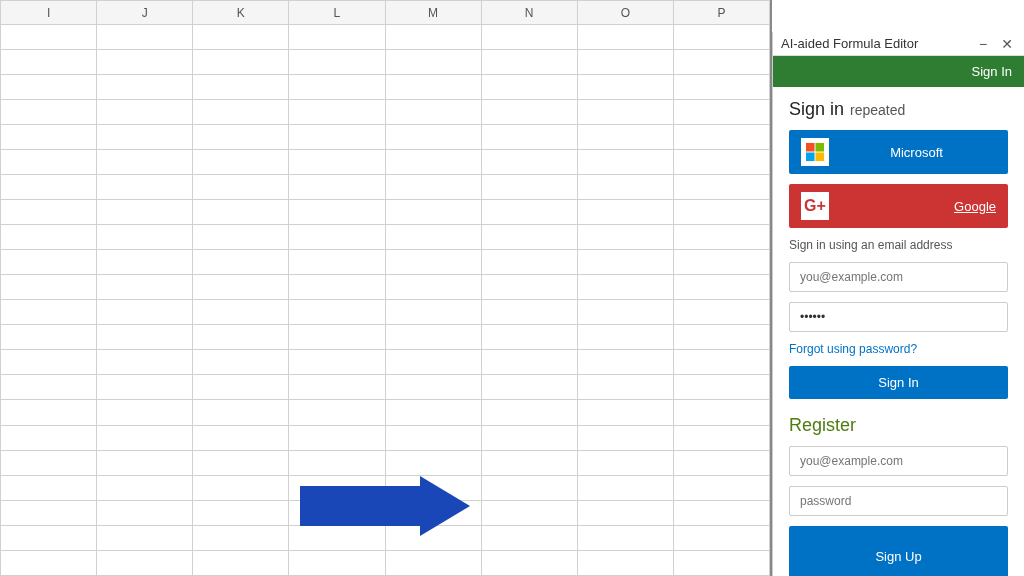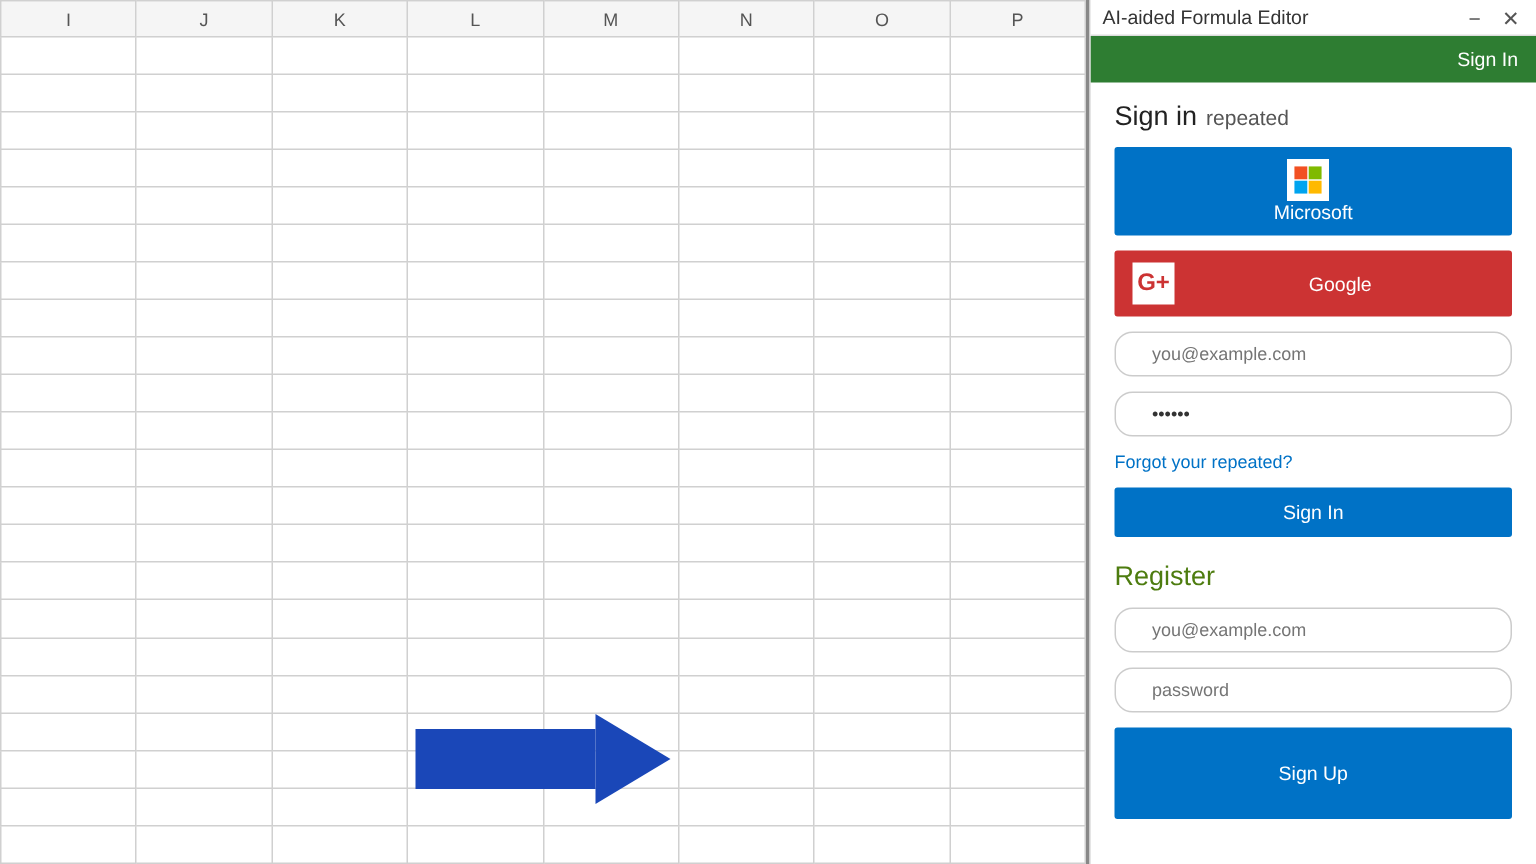--- a/index.html
+++ b/index.html
@@ -72,27 +72,28 @@
     .arrow-head {
       width: 0;
       height: 0;
       border-top: 30px solid transparent;
       border-bottom: 30px solid transparent;
       border-left: 50px solid #1a47b8;
     }
 
     
     .panel {
-      width: 298px;
+      width: 252px;
       background: #fff;
       display: flex;
       flex-direction: column;
       border-left: 1px solid #ccc;
       overflow-y: auto;
       flex-shrink: 0;
+      margin-top: 32px;
     }
 
     .panel-header {
       display: flex;
       align-items: center;
       justify-content: space-between;
       padding: 4px 8px;
       border-bottom: 1px solid #ddd;
       background: #fff;
     }
@@ -156,21 +157,20 @@
       background: #0072c6;
       color: #fff;
       border: none;
       border-radius: 2px;
       padding: 8px 12px;
       cursor: pointer;
       font-size: 13px;
       font-weight: 500;
       width: 100%;
       gap: 0;
-      flex-direction: column;
     }
 
     .btn-microsoft .icon-box {
       background: #fff;
       width: 28px;
       height: 28px;
       display: flex;
       align-items: center;
       justify-content: center;
       margin-right: 8px;
@@ -215,33 +215,34 @@
 
     .google-icon {
       font-size: 16px;
       font-weight: bold;
       color: #cc3333;
       font-family: Arial, sans-serif;
     }
 
     .btn-google span.label {
       flex: 1;
-      text-align: center;
+      text-align: right;
+      text-decoration: underline;
     }
 
     .email-label {
       font-size: 12px;
       color: #555;
     }
 
     .text-input {
       width: 100%;
       border: 1px solid #ccc;
-      border-radius: 12px;
-      padding: 7px 24px;
+      border-radius: 2px;
+      padding: 7px 10px;
       font-size: 12px;
       color: #333;
       outline: none;
     }
 
     .forgot-link {
       font-size: 12px;
       color: #0072c6;
       text-decoration: none;
       cursor: pointer;
@@ -579,26 +580,27 @@
       <span class="label">Microsoft</span>
     </button>
 
     <button class="btn-google">
       <div class="icon-box">
         <span class="google-icon">G+</span>
       </div>
       <span class="label">Google</span>
     </button>
 
+    <span class="email-label">Sign in using an email address</span>
 
     <input class="text-input" type="email" placeholder="you@example.com" style="">
 
     <input class="text-input" type="password" placeholder="••••••" value="••••••" style="">
 
-    <a class="forgot-link">Forgot your repeated?</a>
+    <a class="forgot-link">Forgot using password?</a>
 
     <button class="btn-signin">Sign In</button>
 
     <div class="section-heading">Register</div>
 
     <input class="text-input" type="email" placeholder="you@example.com" style="">
 
     <div class="register-row">
       <input class="text-input" type="password" placeholder="password" style="">
     </div>

